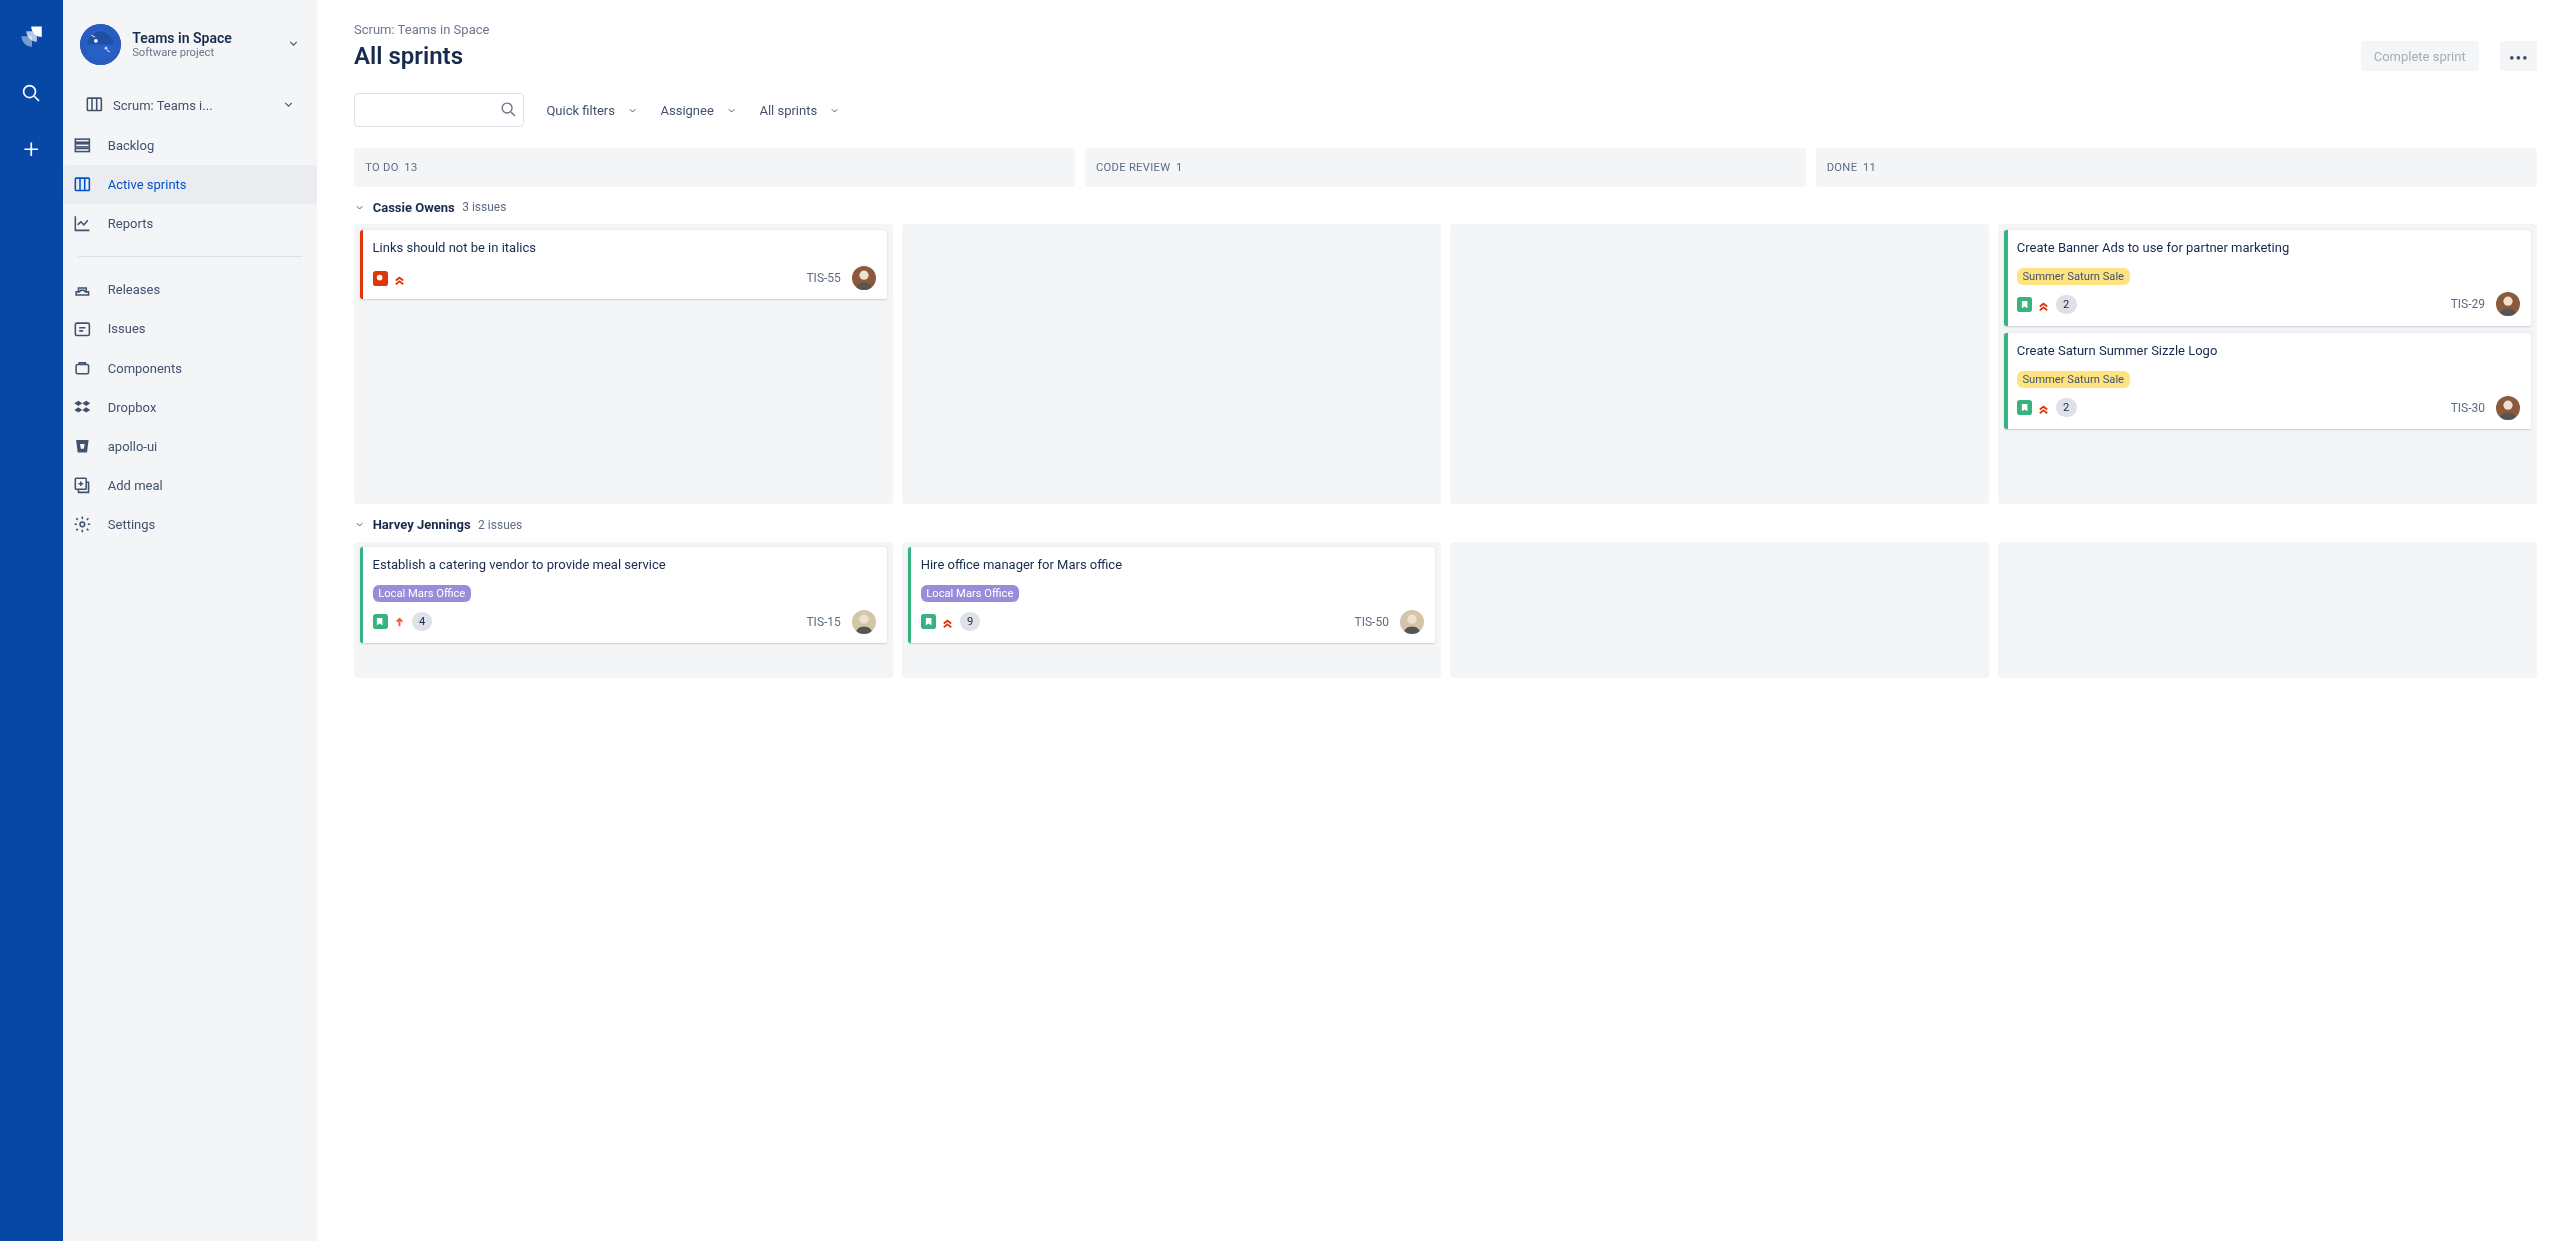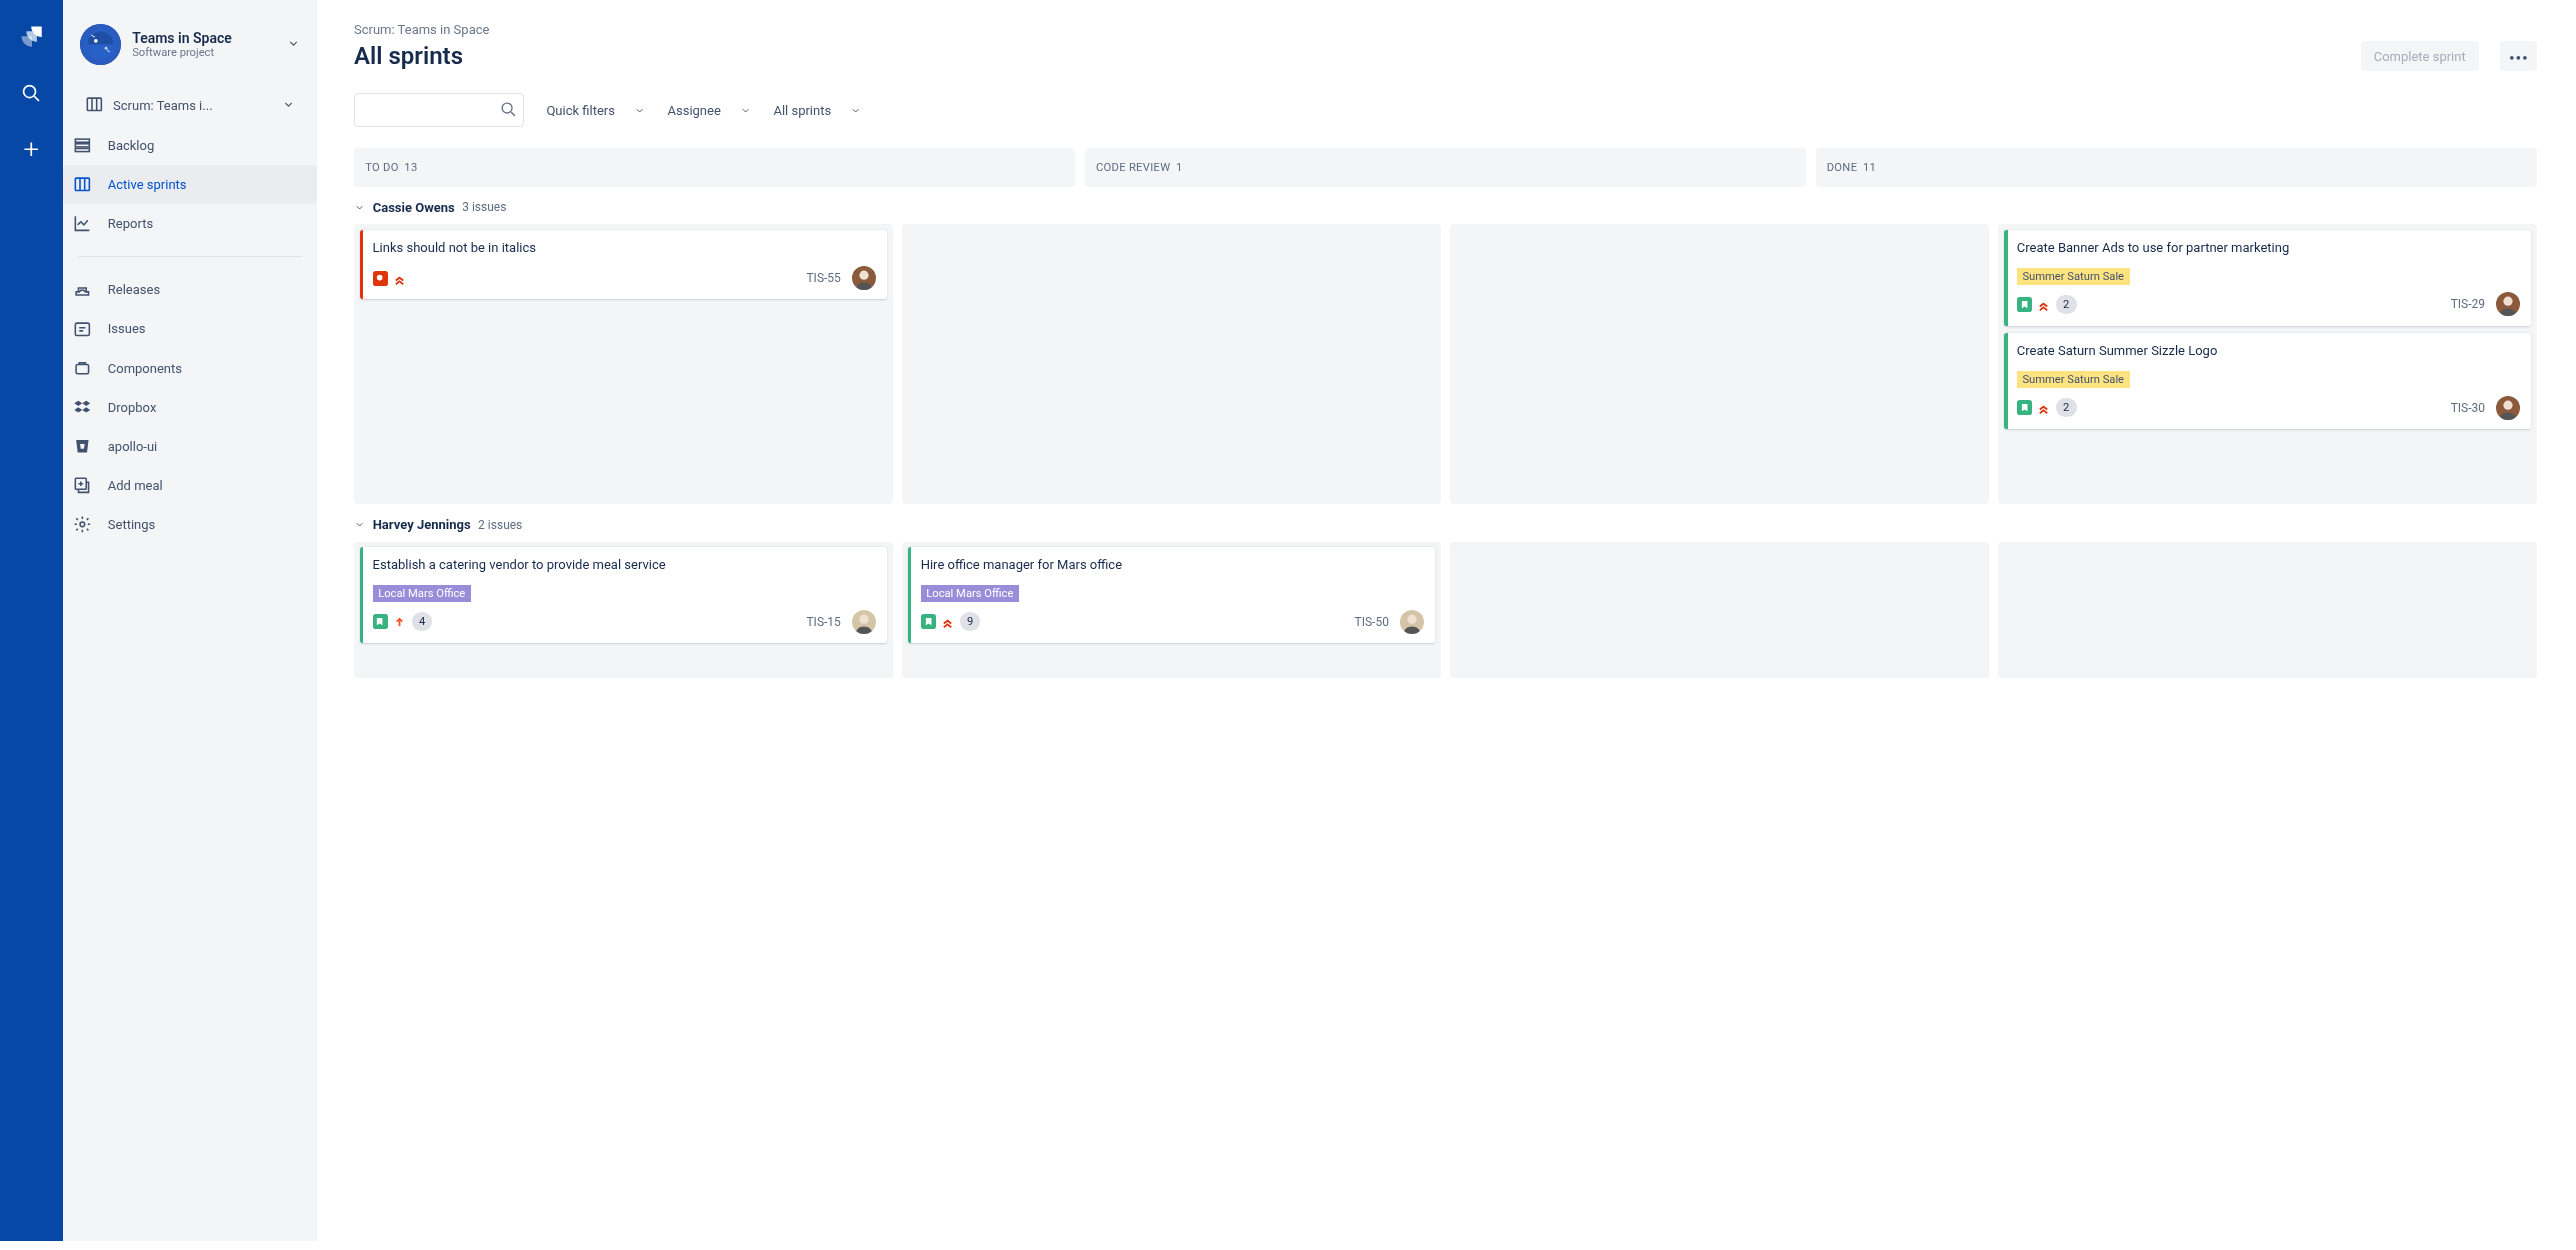--- a/index.html
+++ b/index.html
@@ -30,40 +30,40 @@
 .m-title{font-size:24px;font-weight:600;color:#172b4d}
 .m-act{margin-left:auto;display:flex;gap:21px}
 .btn{border:0;border-radius:3.7px;font-size:13px;padding:7.5px 13px;cursor:pointer}
 .btn-dis{background:#f4f5f7;color:#a5adba}
 .btn-ic{background:#f4f5f7;color:#42526e;padding:7.5px 9.3px}
 
 .m-filt{display:flex;align-items:center;gap:22.4px;margin-top:22.4px}
 .srch{position:relative;width:170px}
 .srch input{width:100%;height:34px;border:1.9px solid #dfe1e6;border-radius:3.7px;padding:0 32px 0 7.5px;font-size:13px}
 .srch .ic{position:absolute;right:7.5px;top:7.5px;color:#6b778c}
-.fl{display:flex;align-items:center;gap:19px;font-size:13px;color:#42526e;cursor:pointer}
+.fl{display:flex;align-items:center;gap:12px;font-size:13px;color:#42526e;cursor:pointer}
 
 .cols{display:flex;gap:9.3px;margin-top:20.5px}
 .col-h{flex:1;background:#f4f5f7;border-radius:3.7px;padding:13px 11.2px;font-size:11.2px;color:#5e6c84;letter-spacing:0.3px}
 .col-h .cnt{margin-left:5.6px}
 
 .swim{margin-top:13px}
 .sw-hdr{display:flex;align-items:center;gap:7.5px;font-size:13px;color:#172b4d;margin:7.5px 0 9.3px;cursor:pointer}
 .sw-name{font-weight:700}
 .sw-cnt{color:#5e6c84;font-size:12px}
 .sw-row{display:flex;gap:9.3px}
 .sw-col{flex:1;background:#f4f5f7;border-radius:3.7px;min-height:280px;padding:5.6px}
 .sw-row.short .sw-col{min-height:136px}
 
 .card{background:#fff;border-radius:2.8px;padding:9.3px 11.2px 9.3px 13px;position:relative;box-shadow:0 0.9px 1.9px rgba(9,30,66,.18);margin-bottom:7.5px;cursor:pointer}
 .card .stripe{position:absolute;left:0;top:0;bottom:0;width:3.7px;border-radius:2.8px 0 0 2.8px}
 .stripe.red{background:#de350b}
 .stripe.grn{background:#36b37e}
 .c-title{font-size:13px;color:#172b4d;margin-bottom:9.3px;line-height:1.35}
-.c-tag{display:inline-block;font-size:11.2px;padding:1.9px 5.6px;border-radius:0;margin-bottom:7.5px}
+.c-tag{display:inline-block;font-size:11.2px;padding:1.9px 5.6px;border-radius:6px;margin-bottom:7.5px}
 .tag-yl{background:#ffe380;color:#42526e}
 .tag-pr{background:#998dd9;color:#fff}
 .c-foot{display:flex;align-items:center;gap:5.6px}
 .c-foot .key{margin-left:auto;font-size:12px;color:#5e6c84;margin-right:5.6px}
 .av{width:24px;height:24px;border-radius:50%;background:#ccc;overflow:hidden}
 .it-ic{width:15px;height:15px;border-radius:2.8px;display:flex;align-items:center;justify-content:center}
 .it-bug{background:#de350b}
 .it-story{background:#36b37e}
 .pr-ic{width:13px;height:13px;color:#de350b}
 .pr-med{color:#ff8b00}

